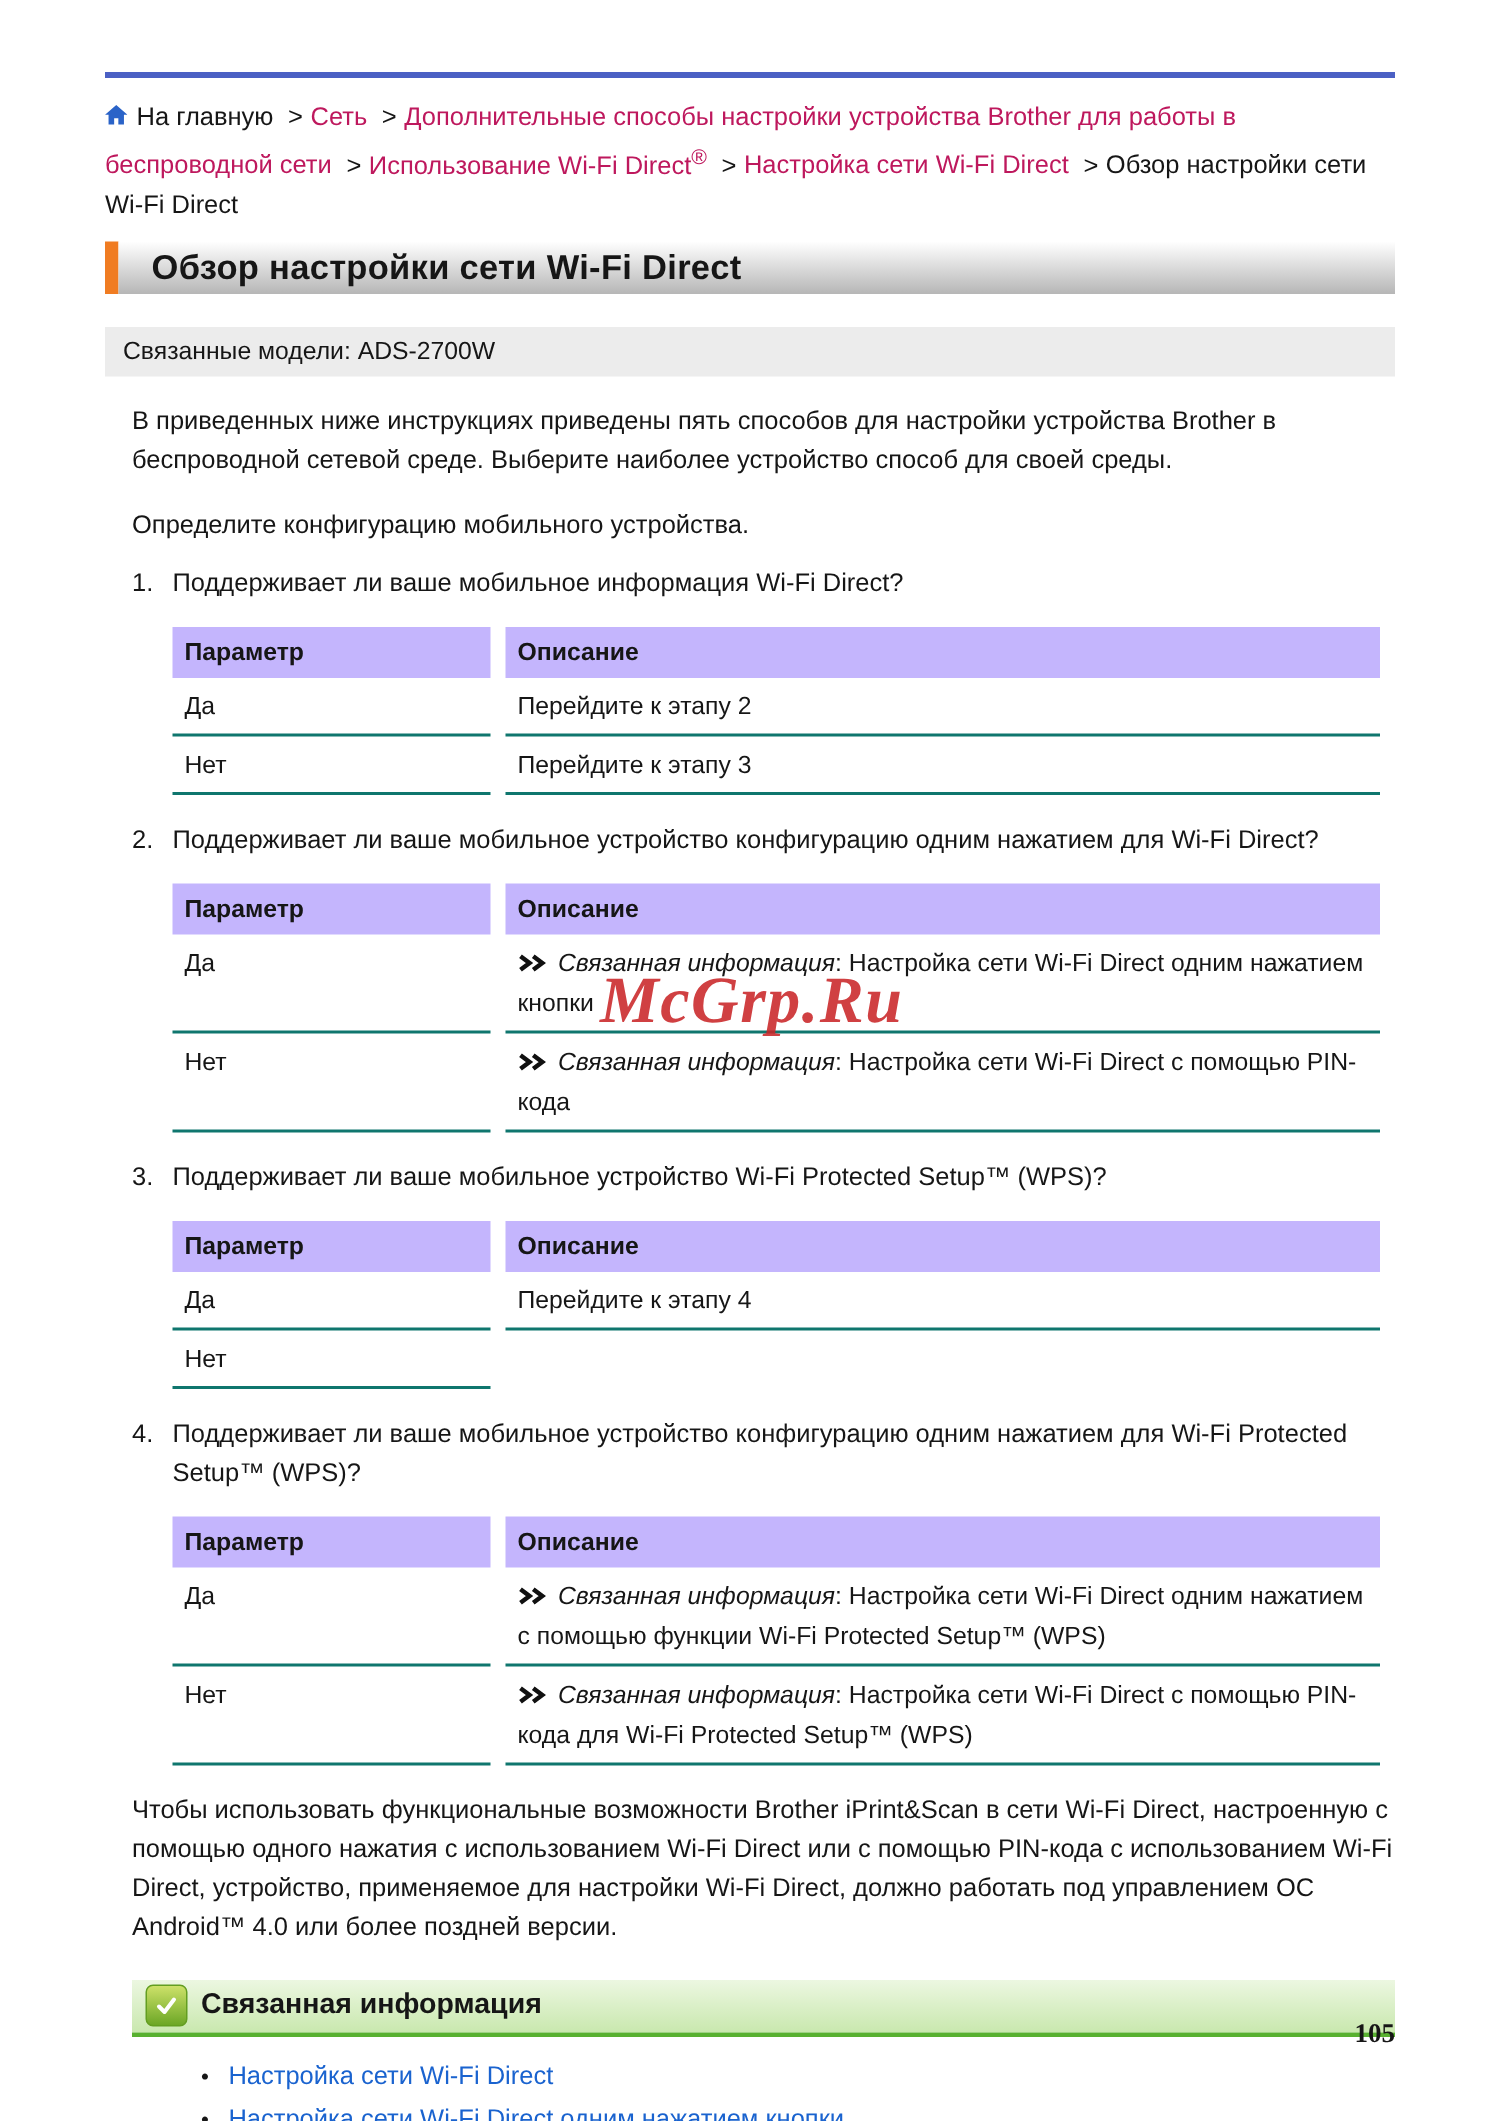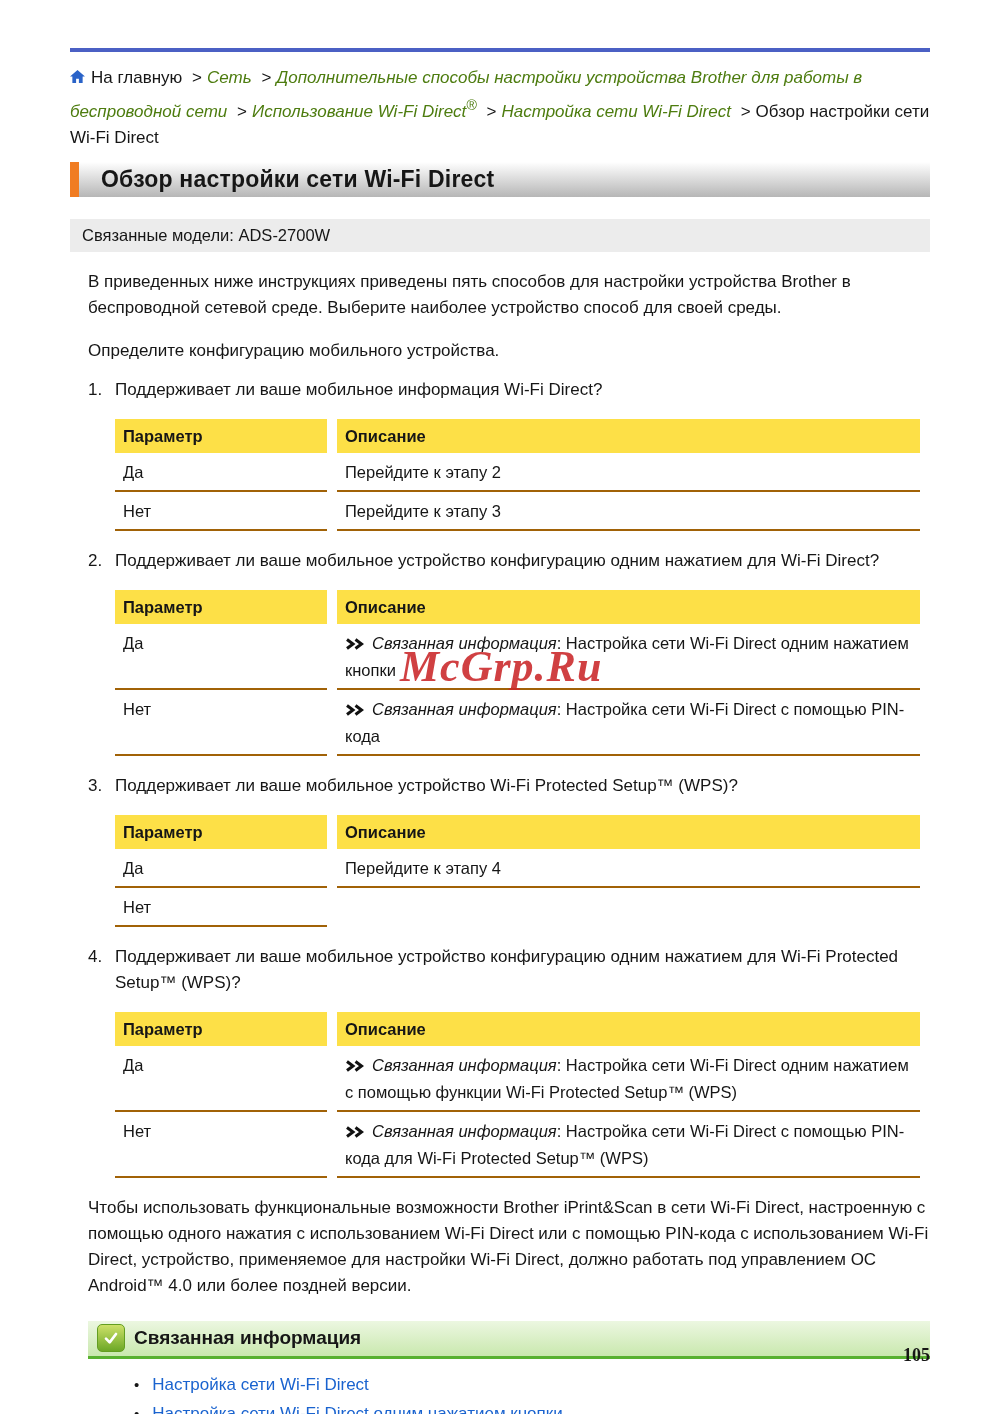--- a/index.html
+++ b/index.html
@@ -5,21 +5,21 @@
   html,body { margin:0; padding:0; background:#ffffff; }
   .page {
     position:relative; width:1000px; height:1414px; overflow:hidden;
     background:#ffffff; color:#161616;
     font-family:"Liberation Sans", sans-serif;
   }
   .content { padding:48px 70px 0 70px; }
   .toprule { height:4px; background:#4b60c4; }
 
   .breadcrumb { margin-top:13px; font-size:17px; line-height:26px; color:#161616; }
-  .breadcrumb a { color:#4d7c0f; text-decoration:none;font-style:italic; }
+  .breadcrumb a { color:#be185d; text-decoration:none; }
   .home-icon { display:inline-block; vertical-align:-1px; margin-right:6px; }
   .sep { margin:0 5px; }
 
   .title-bar { display:flex; margin-top:11px; height:35px; }
   .title-accent { width:9px; background:#f07c22; }
   .title-bg {
     flex:1; background:linear-gradient(#ffffff, #b6b6b6);
     display:flex; align-items:center; padding-left:22px;
     font-size:23px; font-weight:bold; letter-spacing:0.2px;
   }
@@ -29,22 +29,22 @@
 
   .para { margin:17px 0 0 18px; font-size:17px; line-height:26px; }
   .step { margin:13px 0 0 18px; font-size:17px; line-height:26px; display:flex; }
   .step-num { width:27px; flex:none; }
   .step-q { flex:1; }
 
   .tbl { margin:16px 0 17px 45px; width:805px; font-size:16.5px; line-height:26px; }
   .tr { display:flex; }
   .c1 { width:196px; margin-right:10px; }
   .c2 { flex:1; }
-  .thr .c1, .thr .c2 { background:#fde047; font-weight:bold; padding:4px 8px; }
-  .tdr .c1, .tdr .c2 { padding:6px 8px 5px 8px; border-bottom:2px solid #a16207; }
+  .thr .c1, .thr .c2 { background:#c4b5fd; font-weight:bold; padding:4px 8px; }
+  .tdr .c1, .tdr .c2 { padding:6px 8px 5px 8px; border-bottom:2px solid #0f766e; }
   .rel-em { font-style:italic; }
   .arrow-icon { display:inline-block; vertical-align:-1px; margin-right:7px; }
 
   .rel-section { margin:22px 0 0 18px; }
   .rel-bar {
     position:relative;
     background:linear-gradient(#ecf7e1, #c9e8ae);
     border-bottom:3px solid #58b130;
     padding:6px 10px 7px 46px;
     font-size:19px; font-weight:bold;

